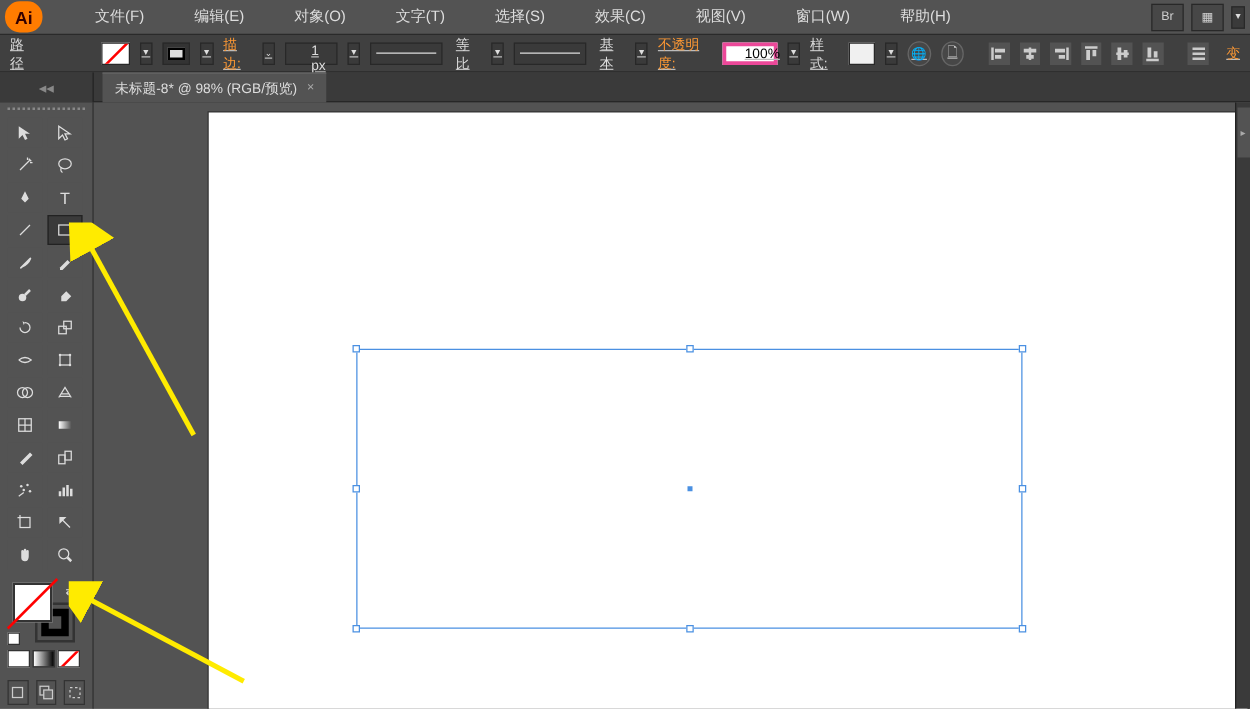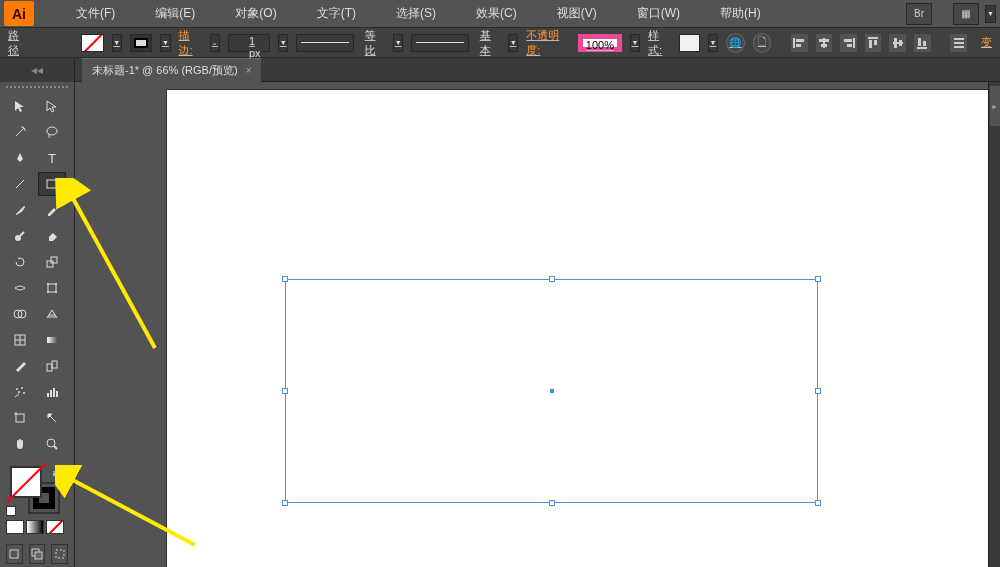--- a/index.html
+++ b/index.html
@@ -1,35 +1,35 @@
 <!DOCTYPE html>
 <html><head>
   <meta charset="utf-8">
   <style>
     * { margin: 0; padding: 0; box-sizing: border-box; font-family: "Microsoft YaHei", sans-serif; }
     body { width: 1000px; height: 567px; background: #535353; overflow: hidden; position: relative; }
     
     .menubar { height: 28px; background: #535353; display: flex; align-items: center; padding: 0 4px; border-bottom: 1px solid #2a2a2a; }
-    .app-logo { width: 30px; height: 25px; background: #ff7c00; display: flex; align-items: center; justify-content: center; color: #330000; font-weight: bold; font-size: 14px; border-radius: 2px; margin-right: 10px; }
+    .app-logo { width: 30px; height: 25px; background: #ff7c00; display: flex; align-items: center; justify-content: center; color: #330000; font-weight: bold; font-size: 14px; border-radius: 12px; margin-right: 10px; }
     .menu-item { color: #ddd; font-size: 12px; padding: 0 8px; cursor: pointer; margin-left: 24px; }
     .menu-right { margin-left: auto; display: flex; align-items: center; gap: 6px; }
-    .icon-btn { width: 26px; height: 22px; background: #474747; border: 1px solid #282828; display: flex; align-items: center; justify-content: center; color: #ccc; font-size: 10px; margin-left: 15px; }
+    .icon-btn { width: 26px; height: 22px; background: #474747; border: 1px solid #282828; display: flex; align-items: center; justify-content: center; color: #ccc; font-size: 10px; }
     
     .options-bar { height: 30px; background: #404040; border-bottom: 1px solid #2a2a2a; display: flex; align-items: center; padding: 0 8px; font-size: 11px; color: #bbb; gap: 8px; text-decoration: underline; }
     .label-txt { color: #d8d8d8; }
     .swatch { width: 24px; height: 18px; border: 1px solid #282828; display: flex; align-items: center; justify-content: center; position: relative; background: #333; }
     .swatch-none { background: white; position: relative; overflow: hidden; }
     .swatch-none::after { content: ''; position: absolute; width: 200%; height: 2px; background: red; transform: rotate(-45deg); top: 50%; left: -50%; }
     .dropdown-arrow { width: 11px; height: 18px; background: #3a3a3a; border: 1px solid #282828; display:flex; align-items:center; justify-content:center; font-size:7px; color:#ddd; }
     .orange-label { color: #ff9933; }
     .px-input { width: 42px; height: 18px; background: #3a3a3a; border: 1px solid #282828; color: #ddd; font-size: 11px; padding: 0 20px; text-align: left; }
     .stroke-preview { width: 62px; height: 18px; background: #3a3a3a; border: 1px solid #282828; display:flex; align-items:center; justify-content:center; position: relative; }
     .stroke-line { width: 48px; height: 1px; background: #ddd; }
     .stroke-label { color: #ddd; font-size: 11px; margin-left: 3px; }
-    .opacity-input { width: 44px; height: 18px; background: #fff; border: 5px solid #ec4899; color: #000; font-size: 11px; padding: 0 3px; text-align: center; }
+    .opacity-input { width: 44px; height: 18px; background: #fff; border: 3px solid #ec4899; color: #000; font-size: 11px; padding: 0 15px; text-align: center; }
     .style-swatch { width: 22px; height: 18px; background: #f0f0f0; border: 1px solid #282828; }
     .circle-btn { width: 20px; height: 20px; border-radius: 50%; background: #474747; border: 1px solid #666; display:flex; align-items:center; justify-content:center; color:#ccc; font-size:10px; }
     .align-btn { width: 18px; height: 18px; background: #535353; display:flex; align-items:center; justify-content:center; color:#ccc; }
 
     .tab-row { height: 24px; background: #3a3a3a; border-bottom: 1px solid #222; display: flex; align-items: center; padding-left: 82px; }
     .doc-tab { height: 24px; background: #535353; padding: 0 10px; display: flex; align-items: center; color: #ddd; font-size: 11px; gap: 8px; border-top: 1px solid #666; }
     .tab-close { color: #aaa; font-size: 10px; cursor: pointer; }
     .tab-handles { position: absolute; left: 0; width: 75px; top: 58px; height: 24px; display:flex; align-items:center; justify-content:space-around; background:#3a3a3a; border-right:1px solid #222; }
     .handle-dot { color: #888; font-size: 12px; }
 
@@ -168,21 +168,21 @@
       </svg>
     </div>
   <span class="orange-label" style="margin-left:6px">变</span>
 </div>
 
 <div class="tab-handles">
   <span class="handle-dot">◂◂</span>
 </div>
 <div class="tab-row">
   <div class="doc-tab">
-    <span>未标题-1* @ 66% (RGB/预览)</span>
+    <span>未标题-8* @ 98% (RGB/预览)</span>
     <span class="tab-close">×</span>
   </div>
 </div>
 
 <div class="toolbar">
   <div style="height:4px;border-top:2px dotted #888;margin-bottom:4px"></div>
   <div class="tool-grid">
     <div class="tool-btn">
         <svg width="14" height="14">
           <path d="M2 2 L2 12 L5 9 L7 13 L9 12 L7 8 L11 8 Z" fill="#ddd"></path>

